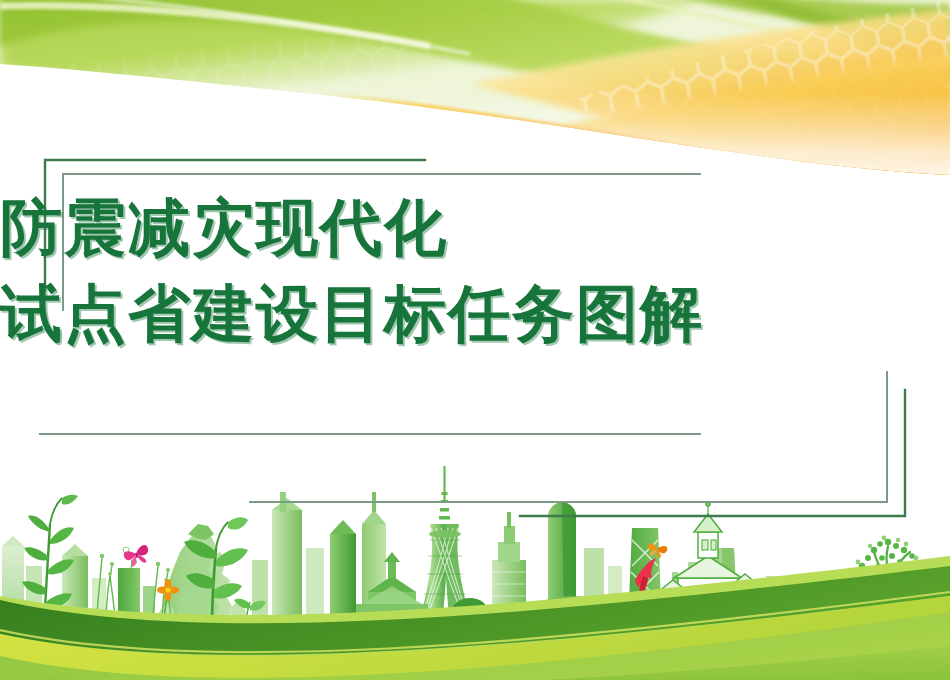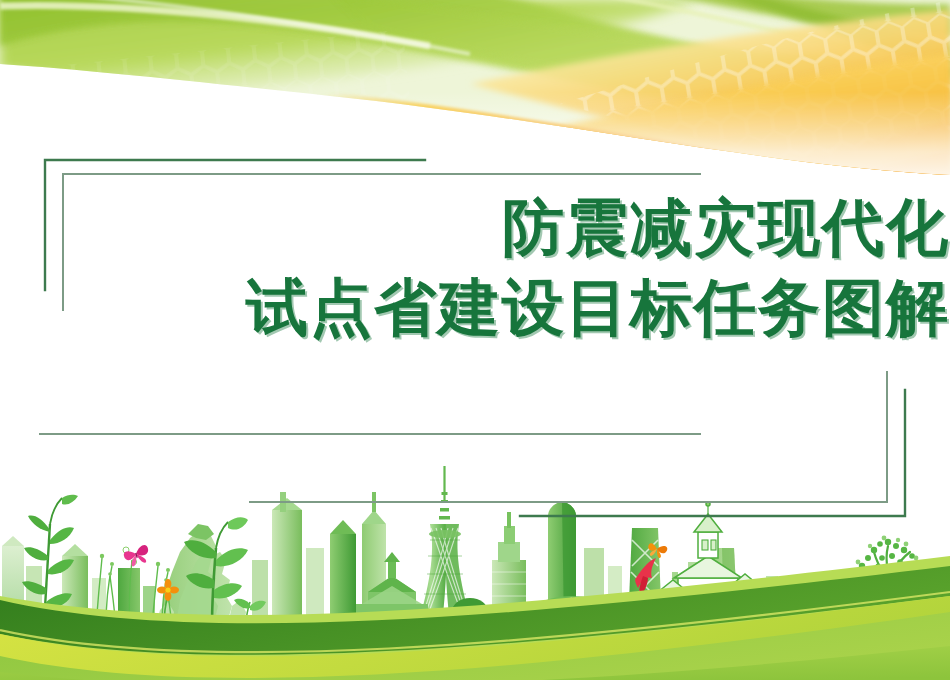--- a/index.html
+++ b/index.html
@@ -10,33 +10,33 @@
   }
   #poster{
     position:relative;width:950px;height:680px;overflow:hidden;background:#fff;
   }
   .layer{position:absolute;left:0;top:0;width:950px;height:680px;}
   svg.layer{display:block;}
 
   
   #title-block{
     position:absolute;left:0;top:196px;width:950px;
-    text-align:right;z-index:40;
+    text-align:left;z-index:40;
   }
   .title-line{
     font-family:"DejaVu Sans","Liberation Sans",sans-serif;
     font-weight:bold;
     color:#17753c;
     letter-spacing:2px;
     line-height:1.04;
     white-space:nowrap;
     text-shadow:2px 2px 0 rgba(23,117,60,0.40);
   }
   #title-line-1{font-size:62px;}
-  #title-line-2{font-size:62px;margin-top:16px;}
+  #title-line-2{font-size:62px;margin-top:22px;}
 </style>
 </head>
 <body>
 
 <div id="poster">
 
   <svg class="layer" viewBox="0 0 950 680" preserveAspectRatio="none" style="z-index:5;">
     <defs>
       <linearGradient id="gGreenTop" x1="0" y1="0" x2="0.75" y2="1">
         <stop offset="0%" stop-color="#a8cf4a"></stop>

